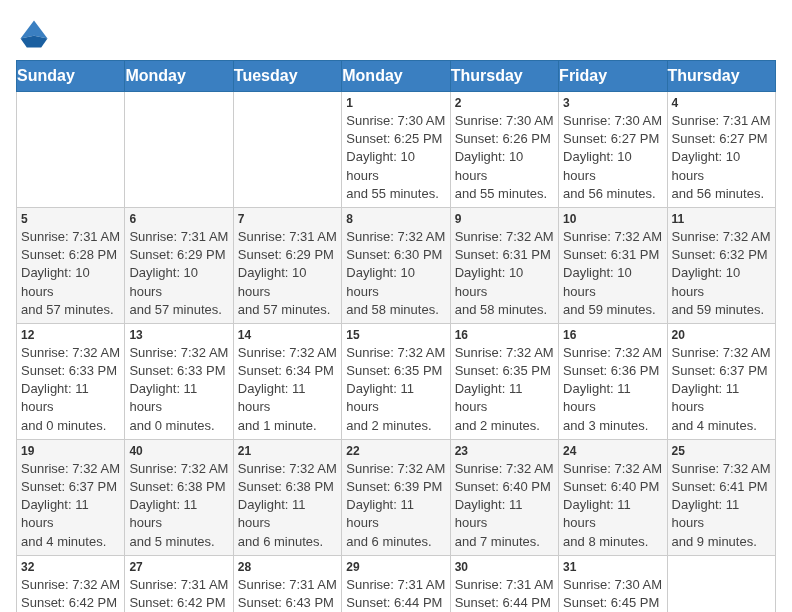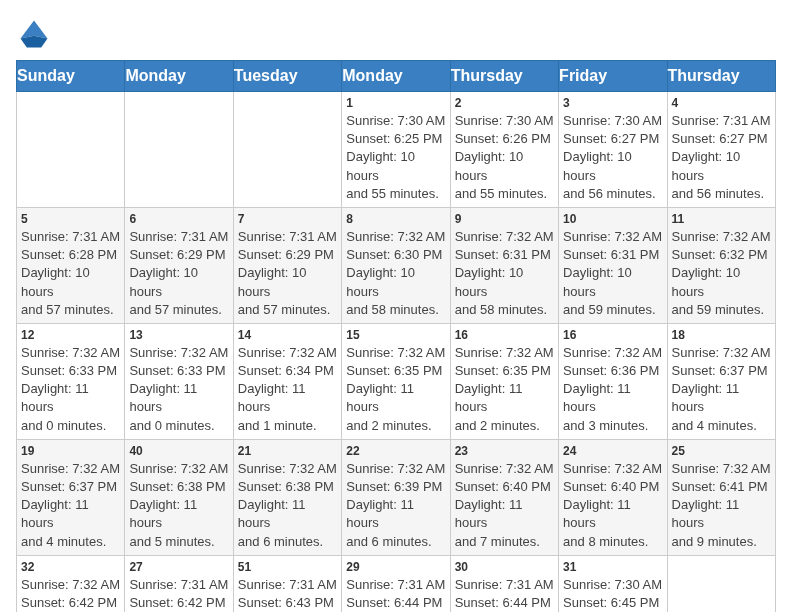--- a/index.html
+++ b/index.html
@@ -248,21 +248,21 @@
 and 2 minutes.</div>
         </td>
         <td>
           <span class="day-num">16</span>
           <div class="day-info" style="white-space: pre-line;">Sunrise: 7:32 AM
 Sunset: 6:36 PM
 Daylight: 11 hours
 and 3 minutes.</div>
         </td>
         <td>
-          <span class="day-num">18</span>
+          <span class="day-num">20</span>
           <div class="day-info" style="white-space: pre-line;">Sunrise: 7:32 AM
 Sunset: 6:37 PM
 Daylight: 11 hours
 and 4 minutes.</div>
         </td>
       </tr>
       <tr>
         <td>
           <span class="day-num">19</span>
           <div class="day-info" style="white-space: pre-line;">Sunrise: 7:32 AM
@@ -322,21 +322,21 @@
 and 10 minutes.</div>
         </td>
         <td>
           <span class="day-num">27</span>
           <div class="day-info" style="white-space: pre-line;">Sunrise: 7:31 AM
 Sunset: 6:42 PM
 Daylight: 11 hours
 and 10 minutes.</div>
         </td>
         <td>
-          <span class="day-num">51</span>
+          <span class="day-num">28</span>
           <div class="day-info" style="white-space: pre-line;">Sunrise: 7:31 AM
 Sunset: 6:43 PM
 Daylight: 11 hours
 and 11 minutes.</div>
         </td>
         <td>
           <span class="day-num">29</span>
           <div class="day-info" style="white-space: pre-line;">Sunrise: 7:31 AM
 Sunset: 6:44 PM
 Daylight: 11 hours

